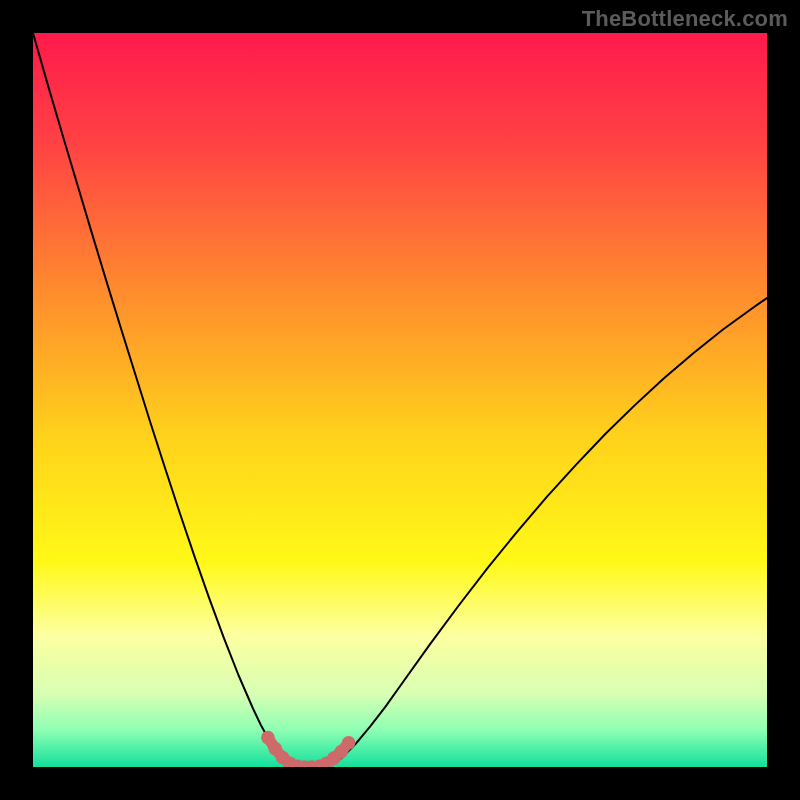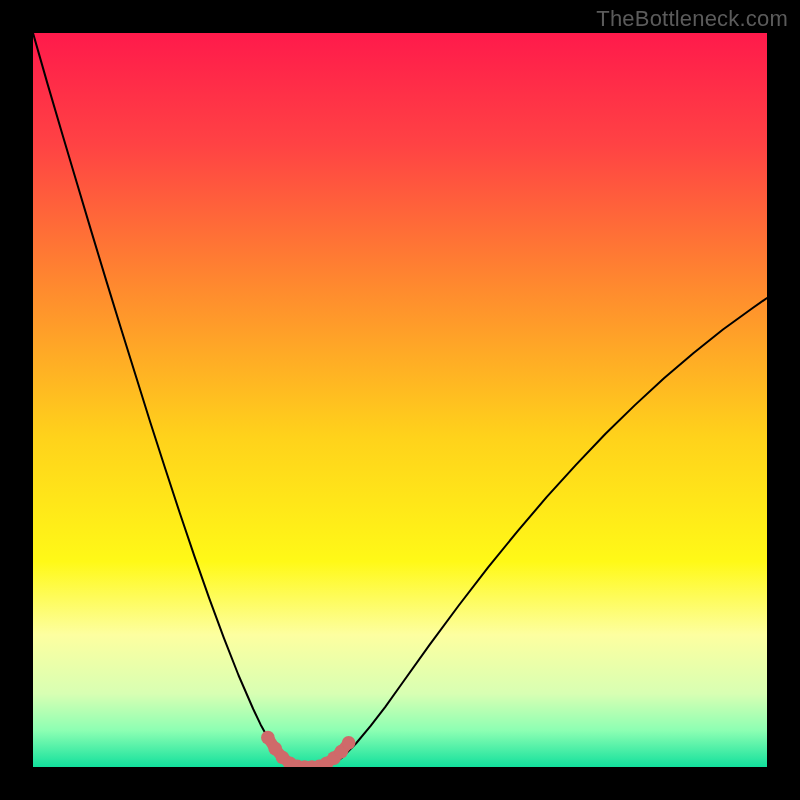--- a/index.html
+++ b/index.html
@@ -25,21 +25,21 @@
     width: 734px;
     height: 734px;
     overflow: hidden;
   }
   .watermark {
     position: absolute;
     top: 6px;
     right: 12px;
     color: #5b5b5b;
     font-size: 22px;
-    font-weight: 400;
+    font-weight: 700;
     letter-spacing: 0.2px;
     user-select: none;
   }
 </style>
 </head>
 <body>
 
 <div class="frame">
   <div class="watermark">TheBottleneck.com</div>
 

